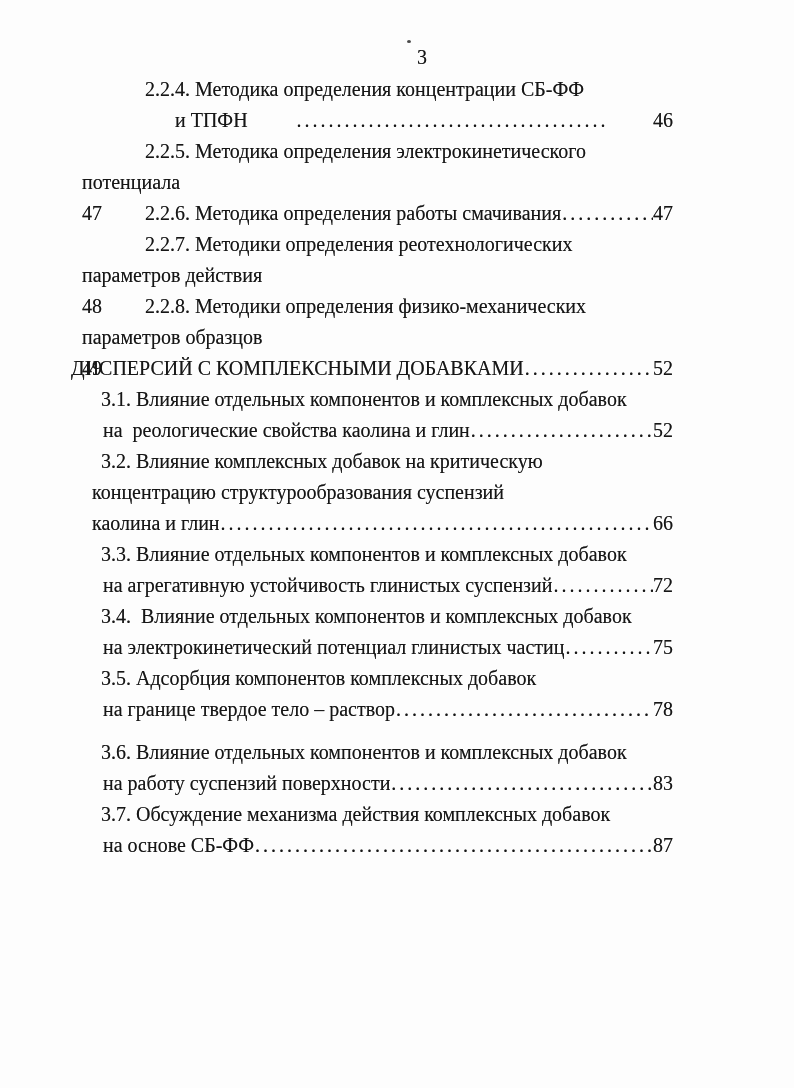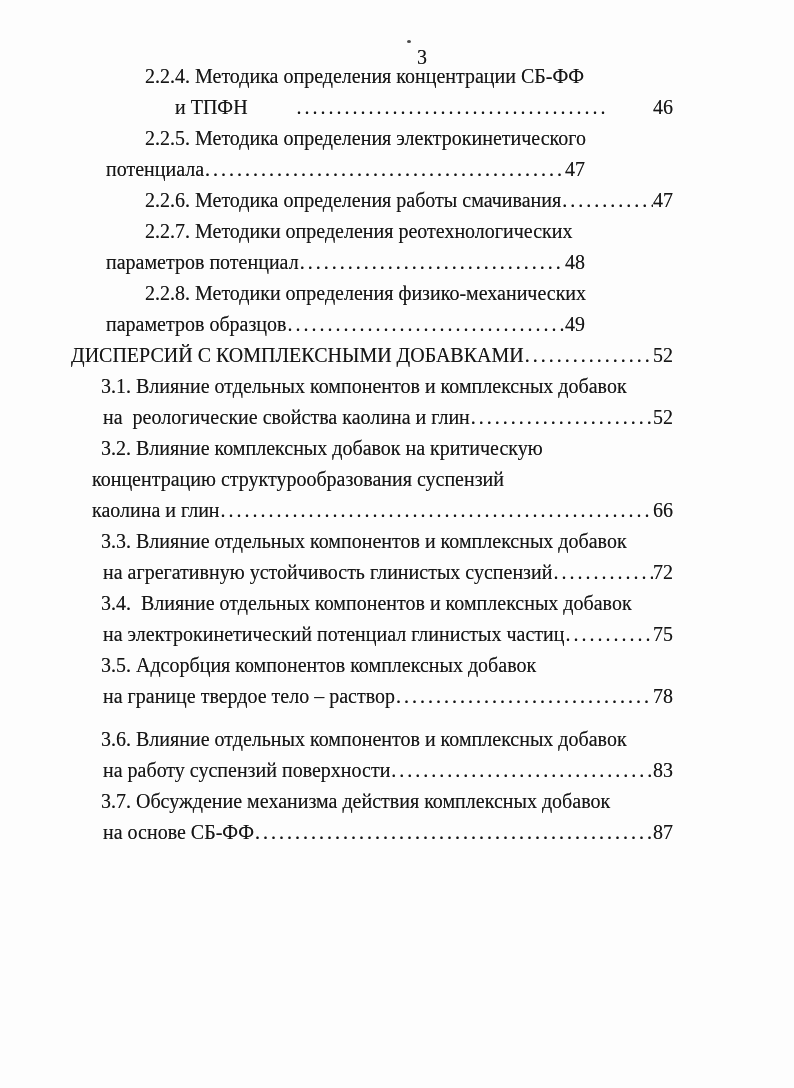--- a/index.html
+++ b/index.html
@@ -28,21 +28,21 @@
     position: absolute;
     top: 40px;
     left: 407px;
     width: 4px;
     height: 3px;
     background: #4a4a4a;
     border-radius: 50%;
   }
   .toc {
     position: absolute;
-    top: 61px;
+    top: 74px;
     left: 0;
     width: 794px;
   }
   .line {
     display: flex;
     align-items: baseline;
     height: 31px;
     line-height: 31px;
     font-size: 20px;
     white-space: pre;
@@ -57,21 +57,21 @@
     letter-spacing: 3px;
     margin-left: 1px;
     min-width: 0;
   }
   .line .pg  { flex: 0 0 auto; }
 
   
   .ch  { margin-left: 71px;  width: 602px; }
   .s2  { margin-left: 145px; width: 528px; }
   .c1  { margin-left: 175px; width: 498px; gap: 48px; }
-  .c2  { margin-left: 106px; width: 479px; }
+  .c2  { margin-left: 81px; width: 479px; flex-direction: column; }
   .s3  { margin-left: 101px; width: 572px; }
   .c3  { margin-left: 103px; width: 570px; align-items: flex-end; }
   .c3b { margin-left: 92px;  width: 581px; }
   .gap { margin-top: 12px; }
 </style>
 </head>
 <body>
 
 <div class="page">
   <div class="artifact-dot"></div>
@@ -101,21 +101,21 @@
     <span class="t">2.2.6. Методика определения работы смачивания</span>
     <span class="dots">........................................................................................................................................................................................................</span>
     <span class="pg">47</span>
   </div>
       <div class="line s2">
     <span class="t">2.2.7. Методики определения реотехнологических</span>
     
     
   </div>
       <div class="line c2">
-    <span class="t">параметров потенциал</span>
+    <span class="t">параметров действия</span>
     <span class="dots">........................................................................................................................................................................................................</span>
     <span class="pg">48</span>
   </div>
       <div class="line s2">
     <span class="t">2.2.8. Методики определения физико-механических</span>
     
     
   </div>
       <div class="line c2">
     <span class="t">параметров образцов</span>

